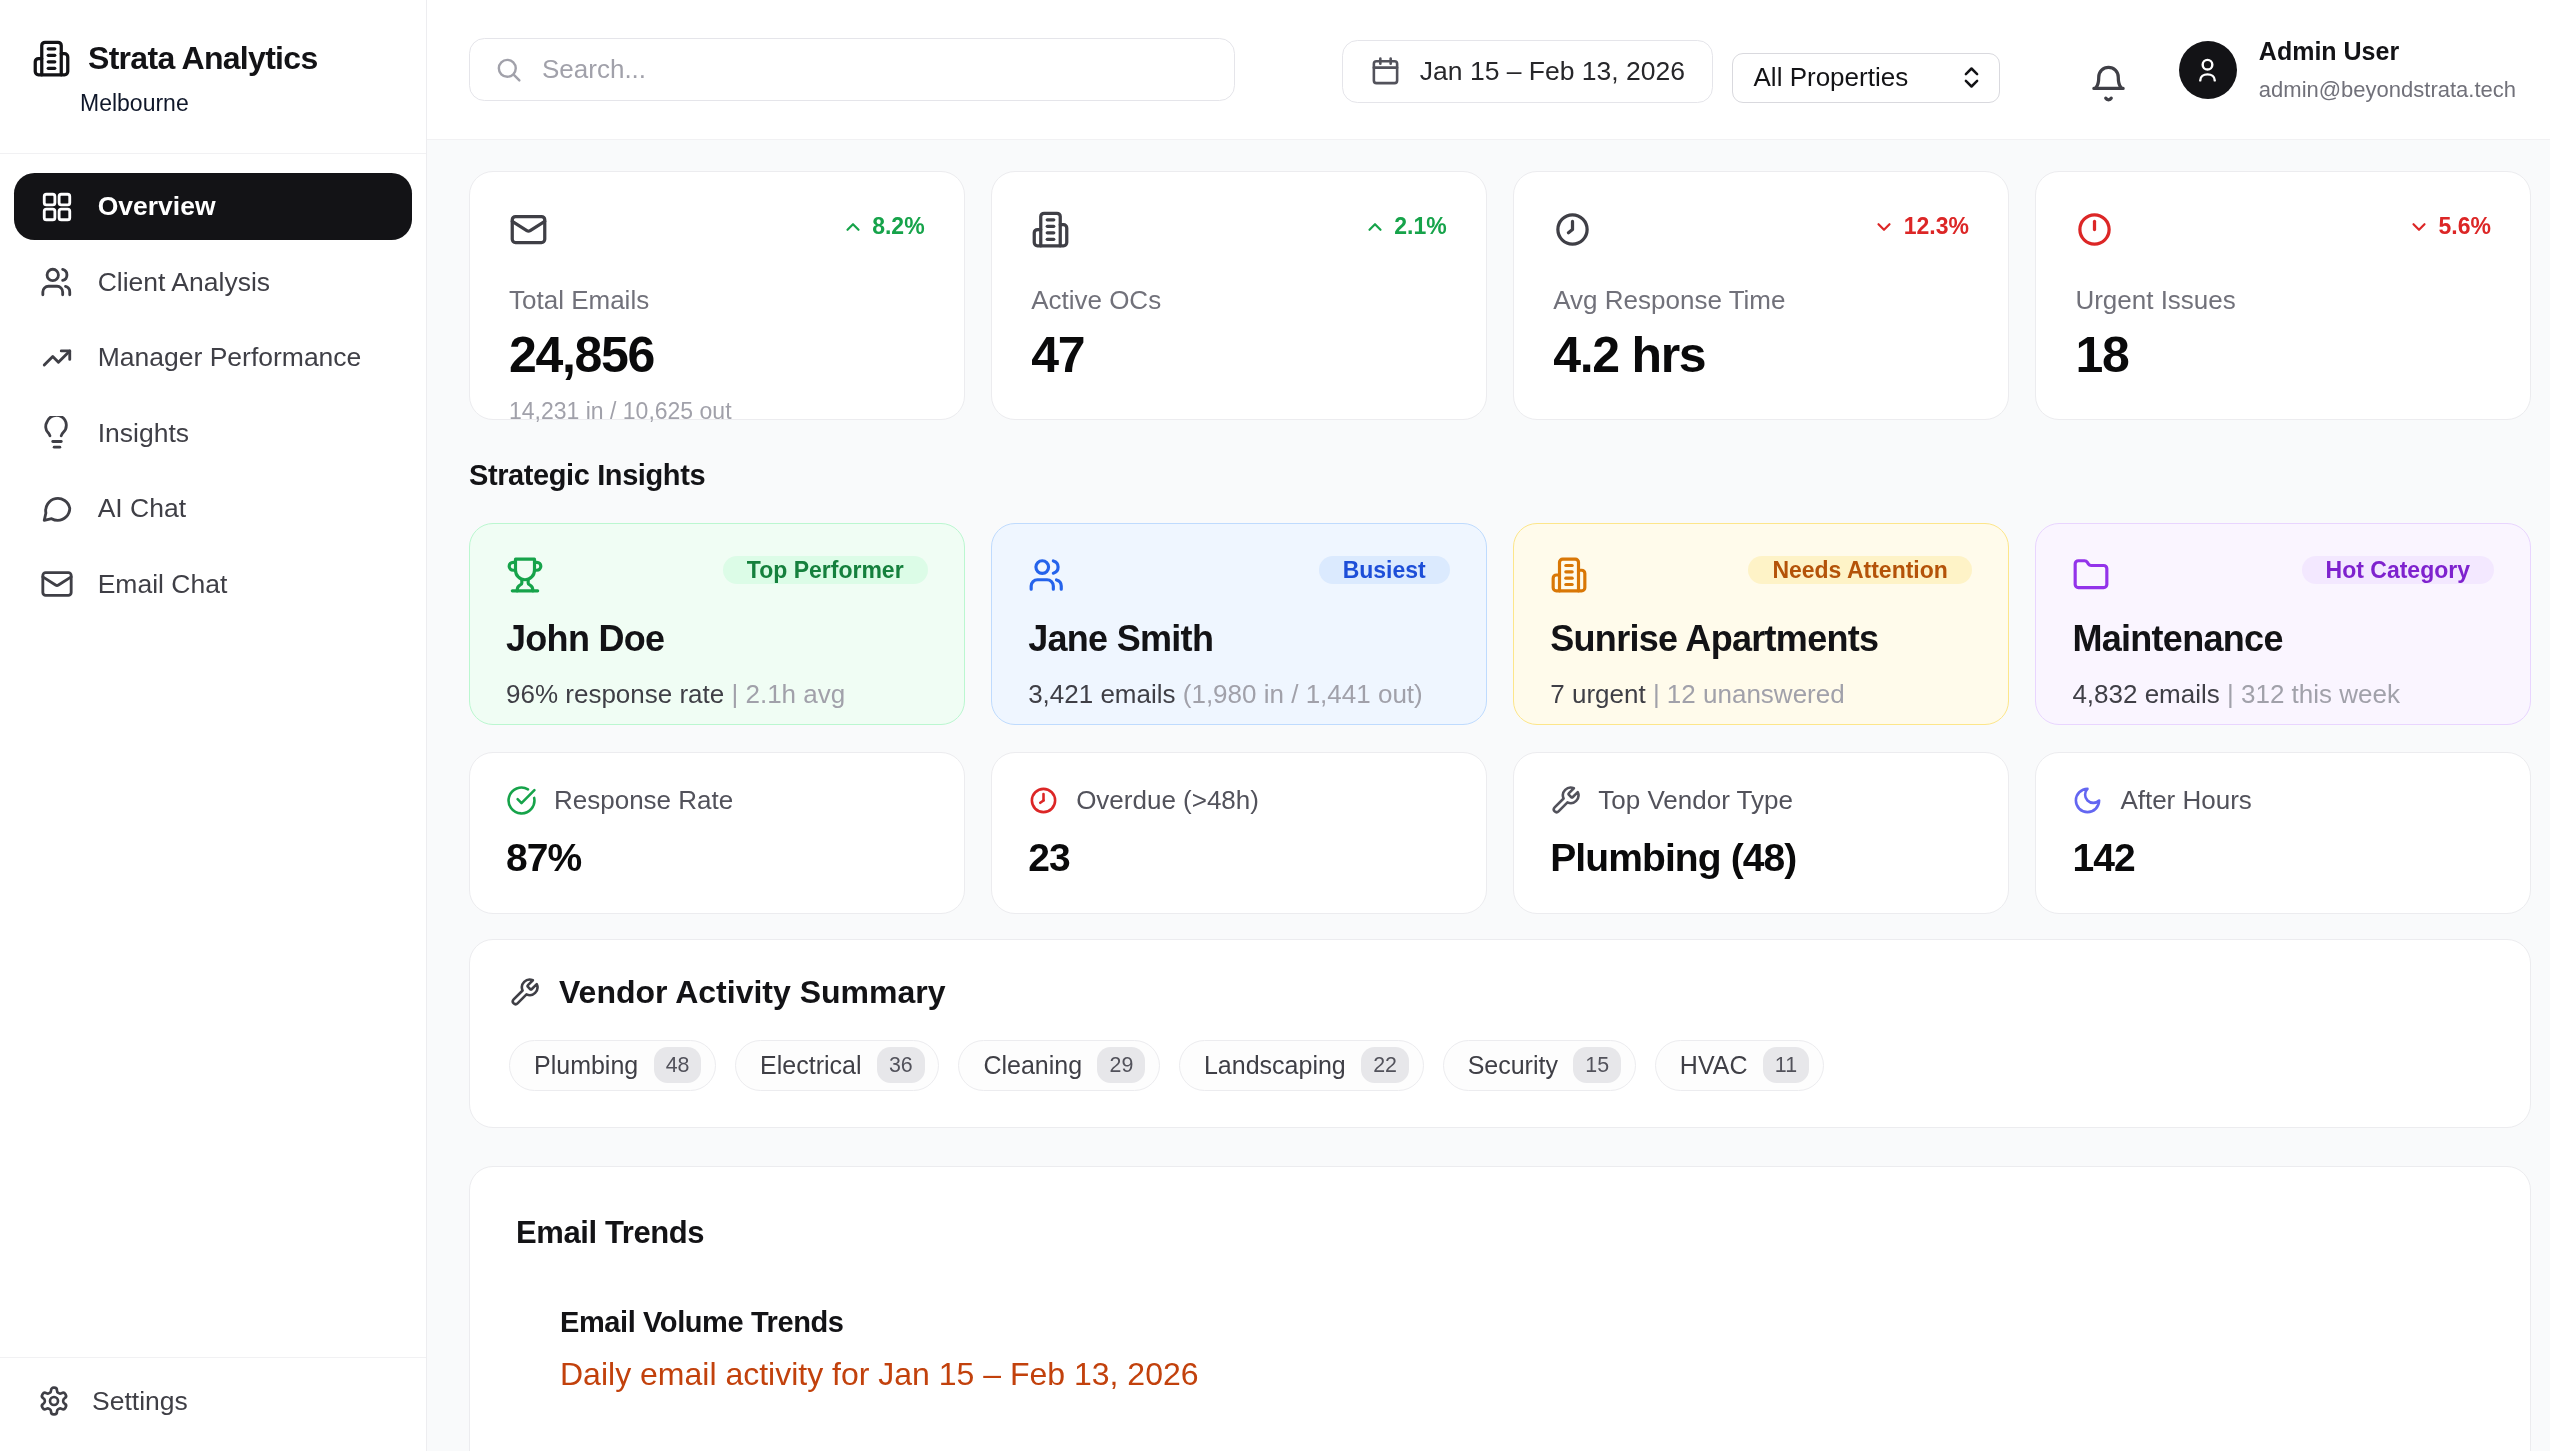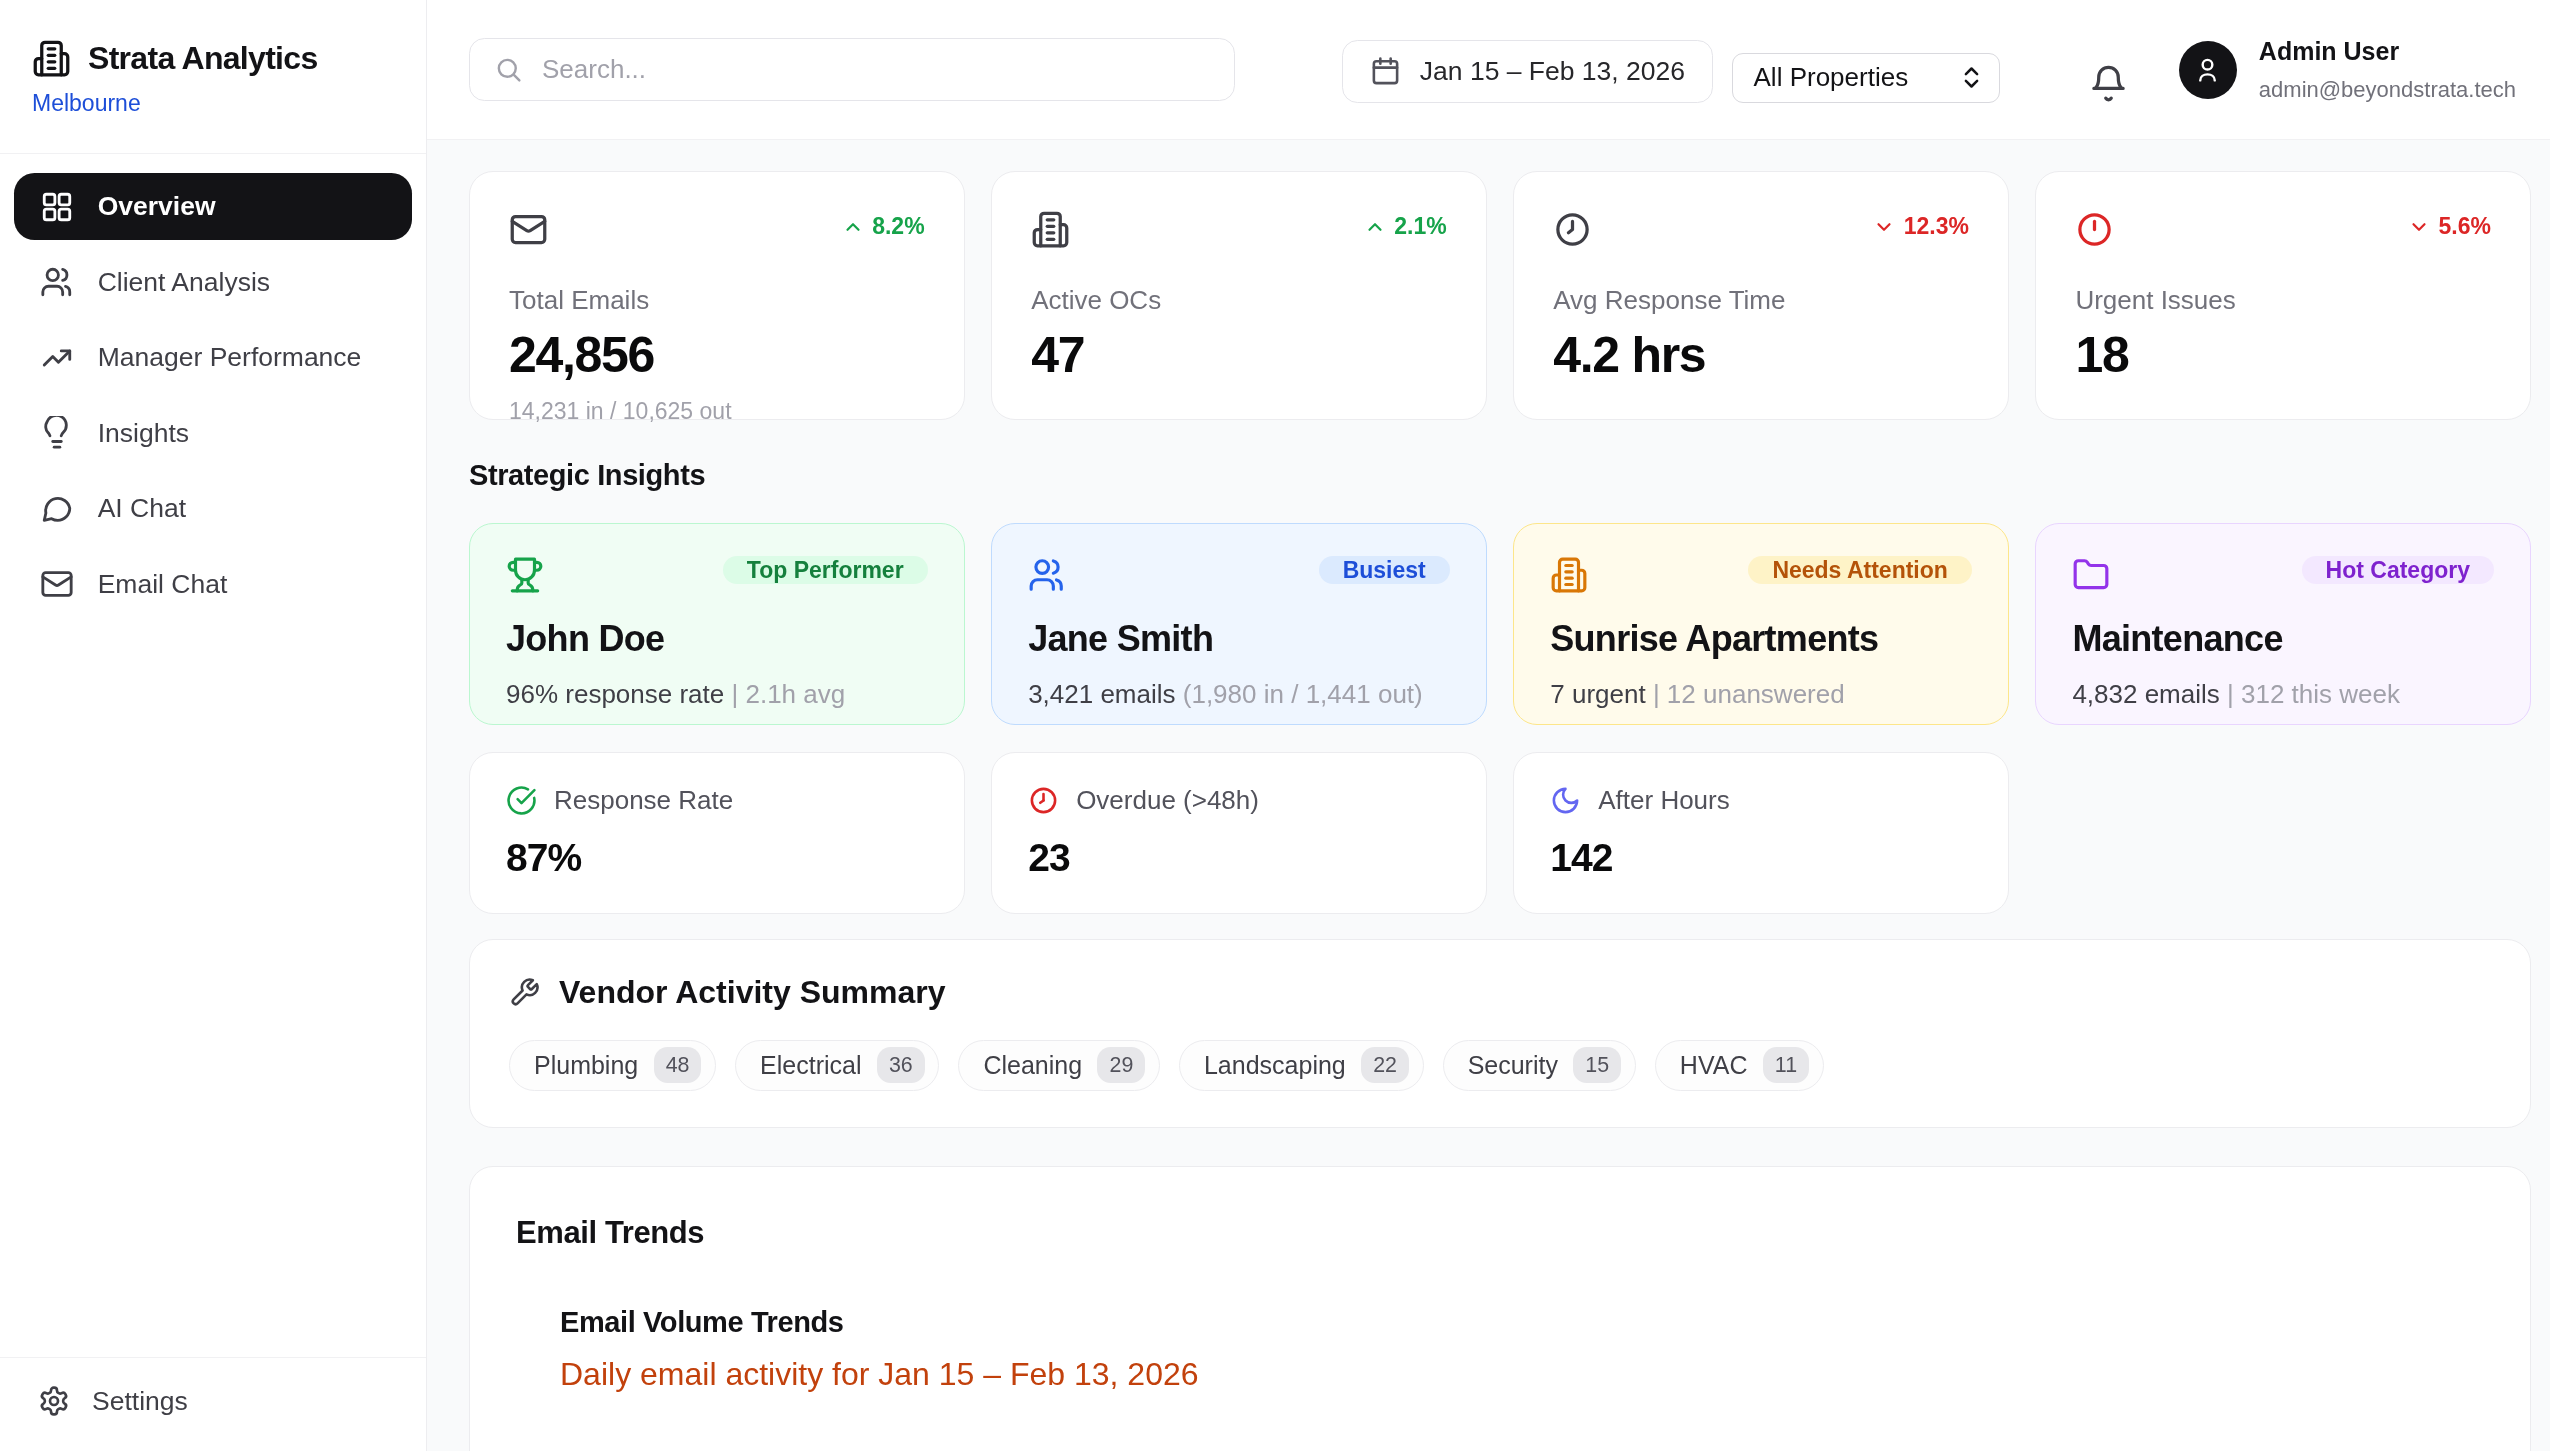--- a/index.html
+++ b/index.html
@@ -10,21 +10,21 @@
     -webkit-font-smoothing:antialiased;
   }
   .app { display:flex; width:2550px; height:1451px; }
 
   
   .sidebar { width:427px; min-width:427px; background:#ffffff; border-right:1.7px solid #ededf0; display:flex; flex-direction:column; }
   .sidebar-header { padding:39px 32px 36px; border-bottom:1.7px solid #f1f1f3; }
   .logo-row { display:flex; align-items:center; gap:17px; }
   .logo-row svg { width:39px; height:39px; color:#131316; }
   .logo-title { font-size:32px; font-weight:700; letter-spacing:-0.7px; color:#131316; }
-  .logo-sub { margin-top:12px; font-size:23px; color:#1d4ed8; }
+  .logo-sub { margin-top:12px; font-size:23px; color:#0f172a;margin-left:48px; }
   .nav { flex:1; padding:19px 13.7px; display:flex; flex-direction:column; gap:8.5px; }
   .nav-item { display:flex; align-items:center; gap:24px; height:67px; padding:0 26px; border-radius:20.5px; font-size:26.5px; font-weight:500; color:#3f3f46; cursor:pointer; }
   .nav-item svg { width:34px; height:34px; flex:none; }
   .nav-item.active { background:#131316; color:#ffffff; font-weight:600; }
   .sidebar-footer { border-top:1.7px solid #f1f1f3; padding:27px 38px 34px; }
   .footer-item { display:flex; align-items:center; gap:22px; font-size:26.5px; font-weight:500; color:#3f3f46; cursor:pointer; }
   .footer-item svg { width:32px; height:32px; }
 
   
   .main { flex:1; min-width:0; display:flex; flex-direction:column; }
@@ -449,20 +449,31 @@
             <span class="ic-red">
                 <svg viewBox="0 0 24 24" fill="none" stroke="currentColor" stroke-width="2" stroke-linecap="round" stroke-linejoin="round">
                   <circle cx="12" cy="12" r="9"></circle>
                   <path d="M12 12V7"></path>
                   <path d="m12 12-2.5 1.8"></path>
                 </svg>
               </span>
             <span>Overdue (&gt;48h)</span>
           </div>
           <div class="stat-value">23</div>
+        </div>
+        <div class="stat-card">
+          <div class="stat-head">
+            <span class="ic-gray">
+                <svg viewBox="0 0 24 24" fill="none" stroke="currentColor" stroke-width="2" stroke-linecap="round" stroke-linejoin="round">
+                  <path d="M14.7 6.3a1 1 0 0 0 0 1.4l1.6 1.6a1 1 0 0 0 1.4 0l3.77-3.77a6 6 0 0 1-7.94 7.94l-6.91 6.91a2.12 2.12 0 0 1-3-3l6.91-6.91a6 6 0 0 1 7.94-7.94l-3.76 3.76z"></path>
+                </svg>
+              </span>
+            <span>Top Vendor Type</span>
+          </div>
+          <div class="stat-value">Plumbing (48)</div>
         </div>
         <div class="stat-card">
           <div class="stat-head">
             <span class="ic-indigo">
                 <svg viewBox="0 0 24 24" fill="none" stroke="currentColor" stroke-width="2" stroke-linecap="round" stroke-linejoin="round">
                   <path d="M12 3a6 6 0 0 0 9 9 9 9 0 1 1-9-9Z"></path>
                 </svg>
               </span>
             <span>After Hours</span>
           </div>

